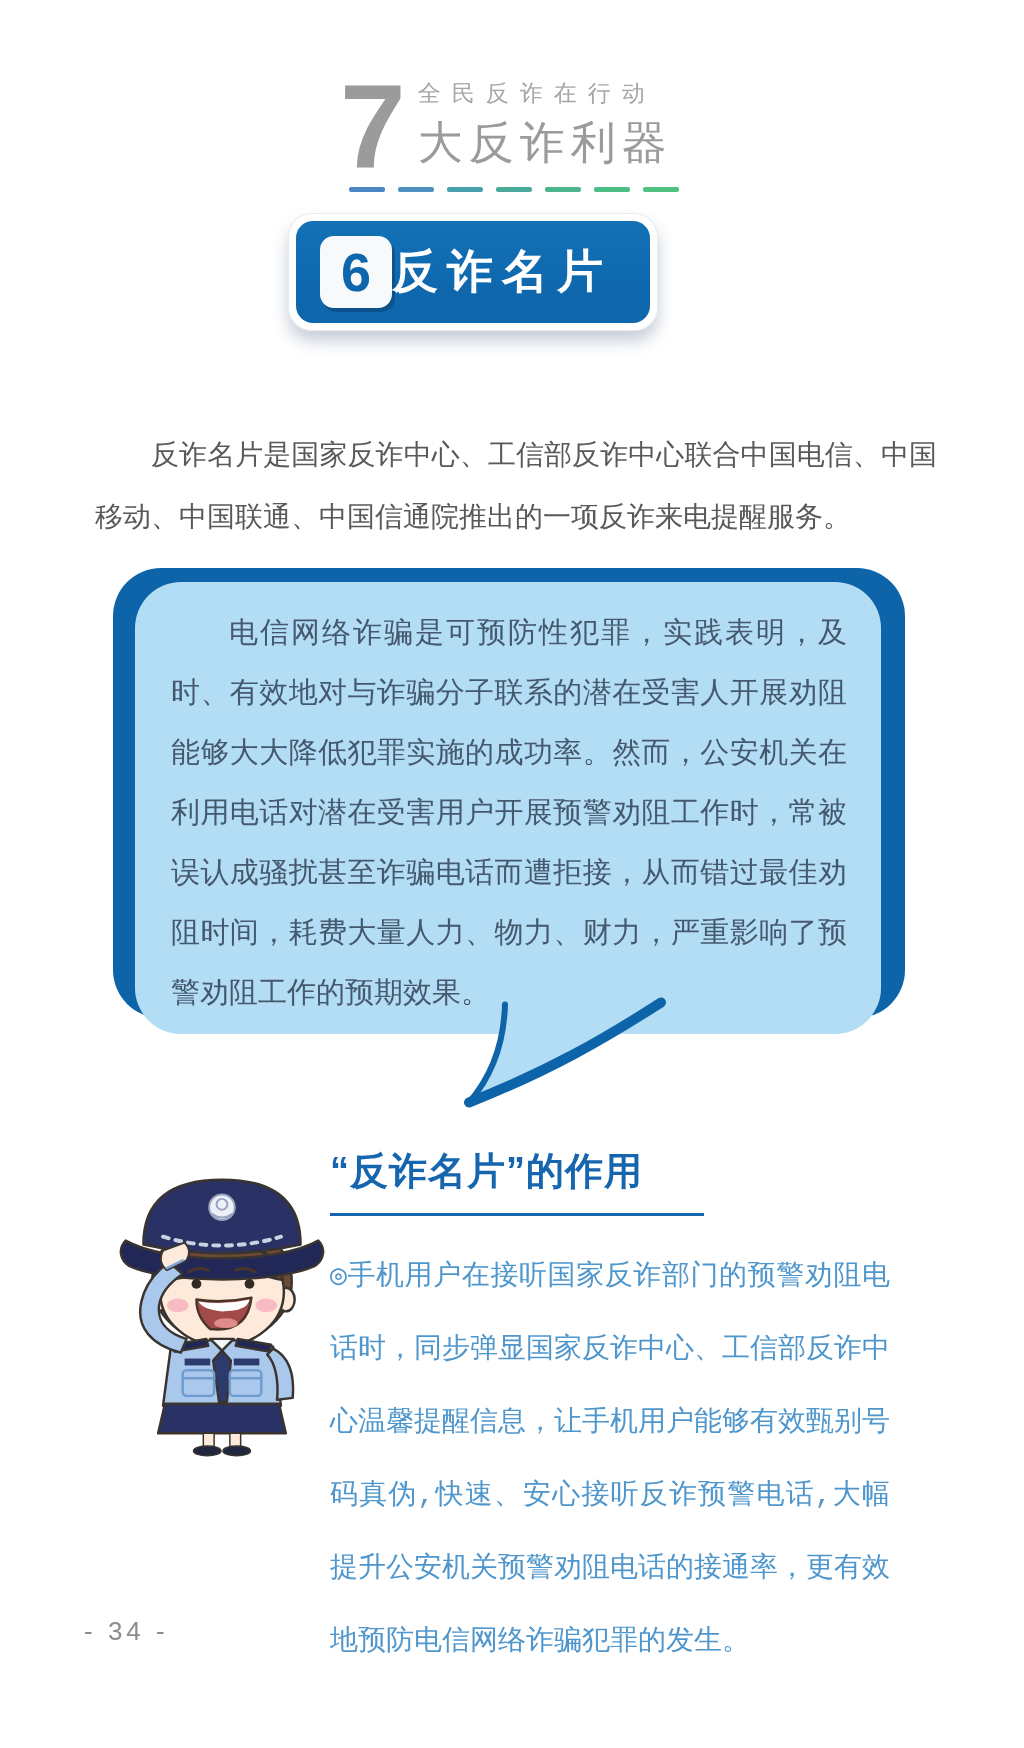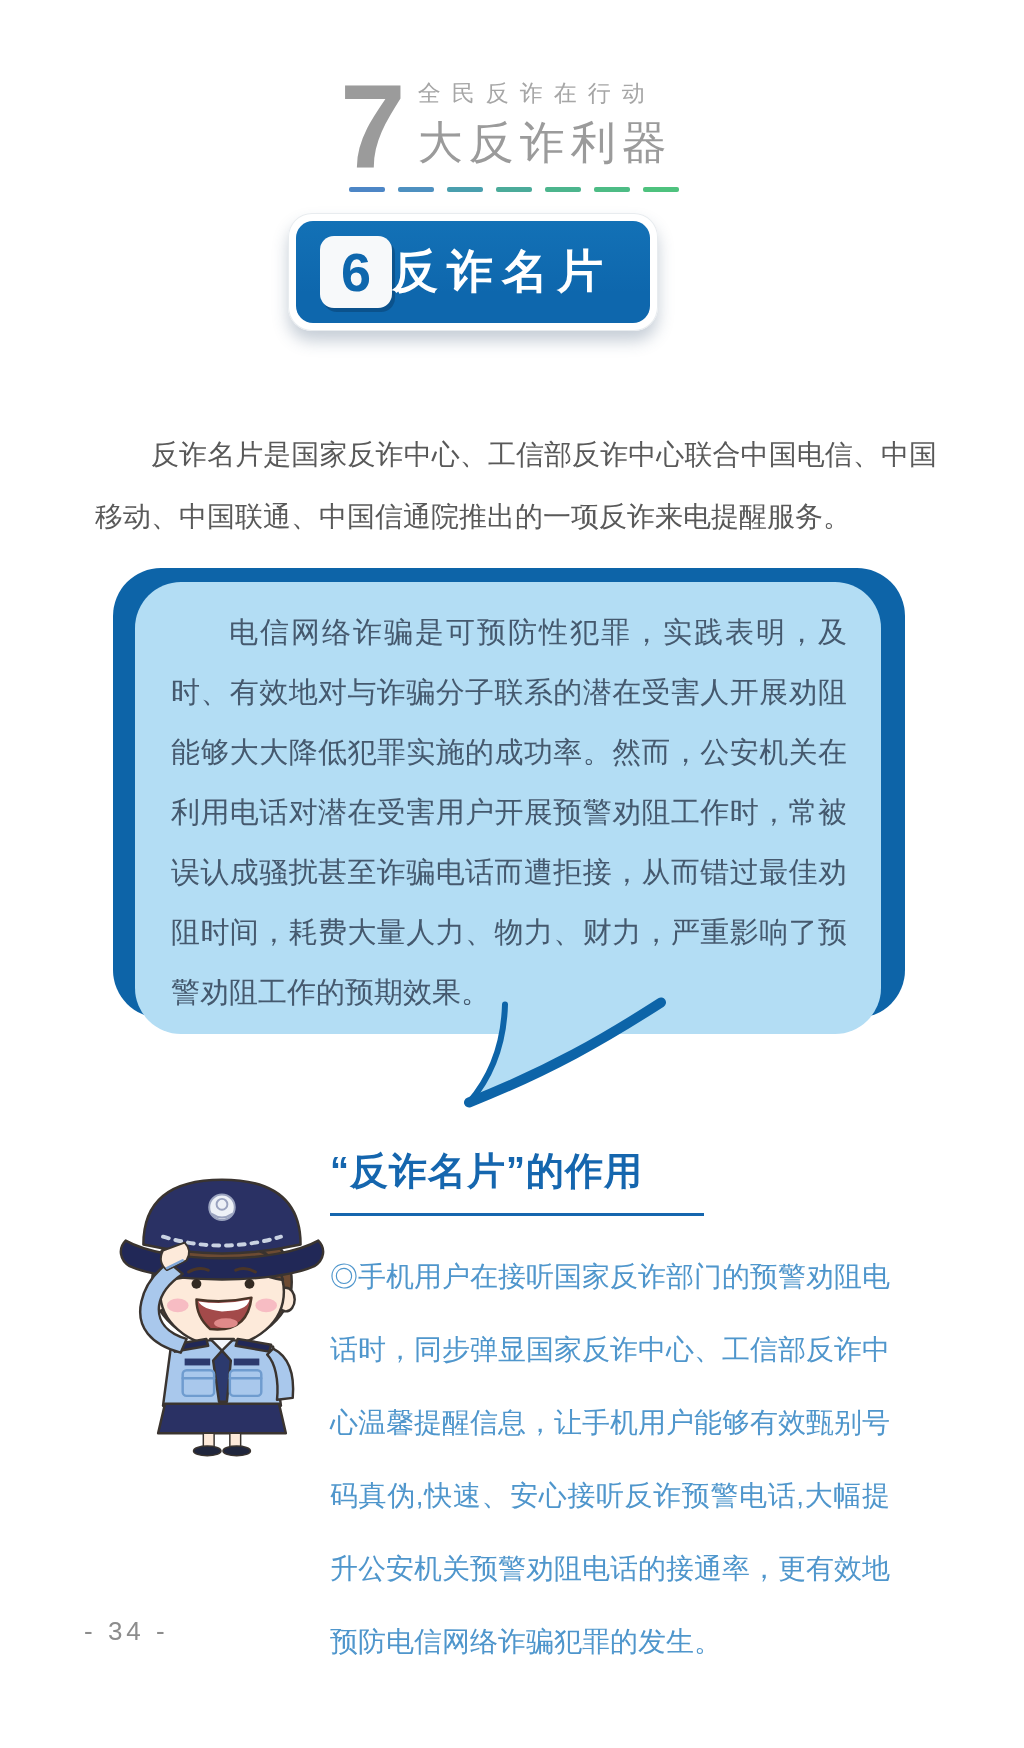--- a/index.html
+++ b/index.html
@@ -83,21 +83,21 @@
   .role{ position:absolute; left:330px; top:1146px; width:560px; }
   .role-heading{
     font-size:38px; font-weight:bold; color:var(--heading-blue,#1566ae);
     letter-spacing:1px; white-space:nowrap;
   }
   .role-underline{
     width:374px; height:3px; background:var(--heading-blue,#1566ae); margin-top:16px;
   }
   .role-body{
     margin-top:24px; font-size:28px; line-height:73px;
-    color:var(--body-blue,#4f96cc); text-align:justify;
+    color:var(--body-blue,#4f96cc); text-align:justify;font-family:Liberation Mono, monospace;
   }
 
   
   .page-number{
     position:absolute; left:84px; top:1616px;
     font-size:26px; letter-spacing:4px; color:var(--page-gray,#8c8c8c);
   }
 </style>
 </head>
 <body>

